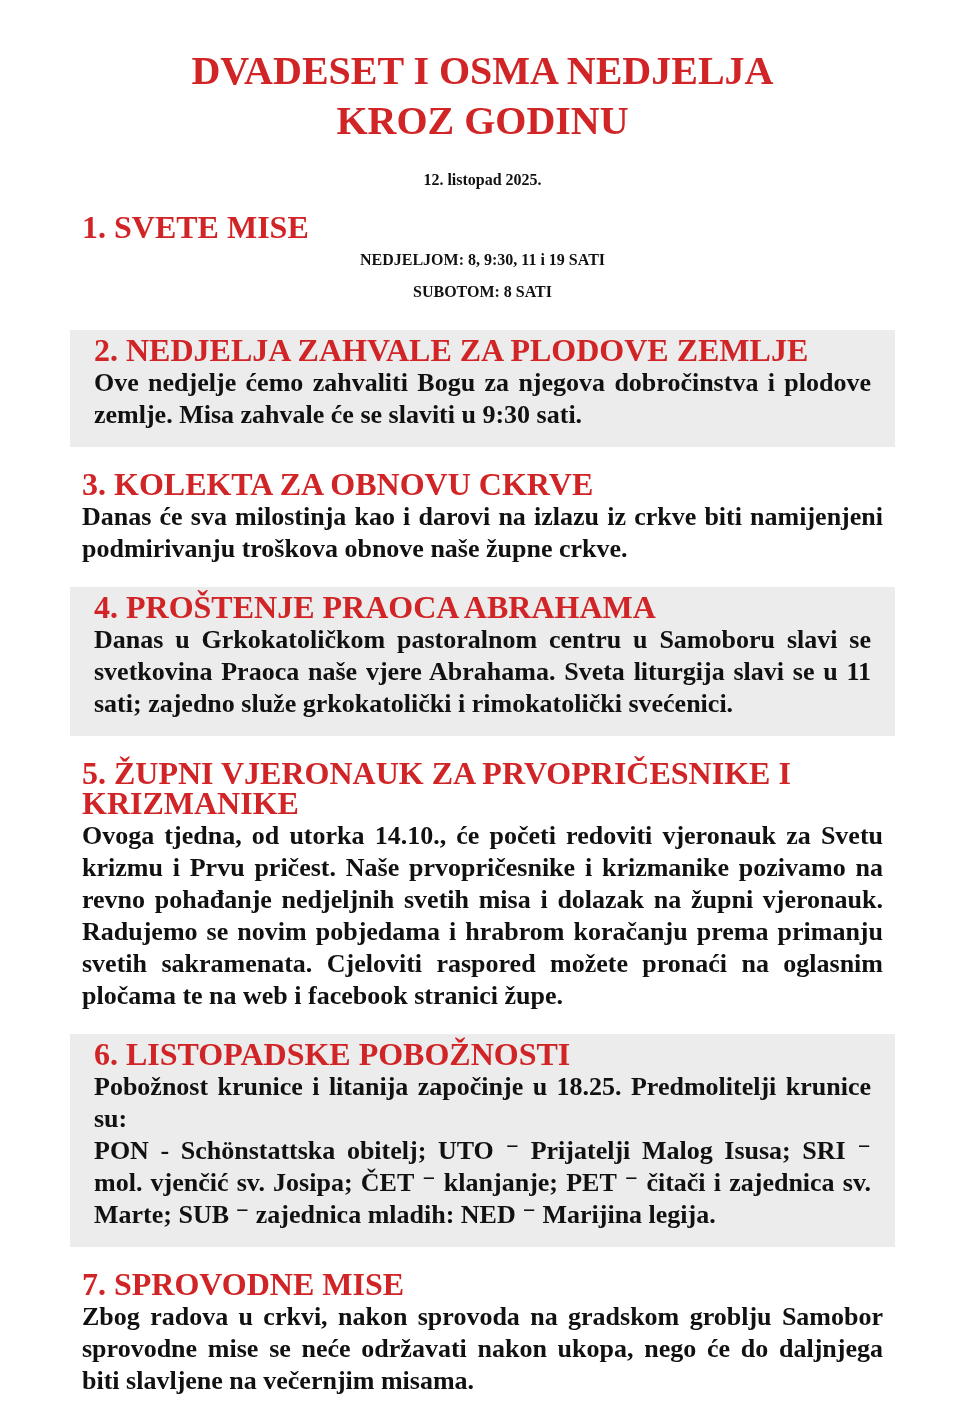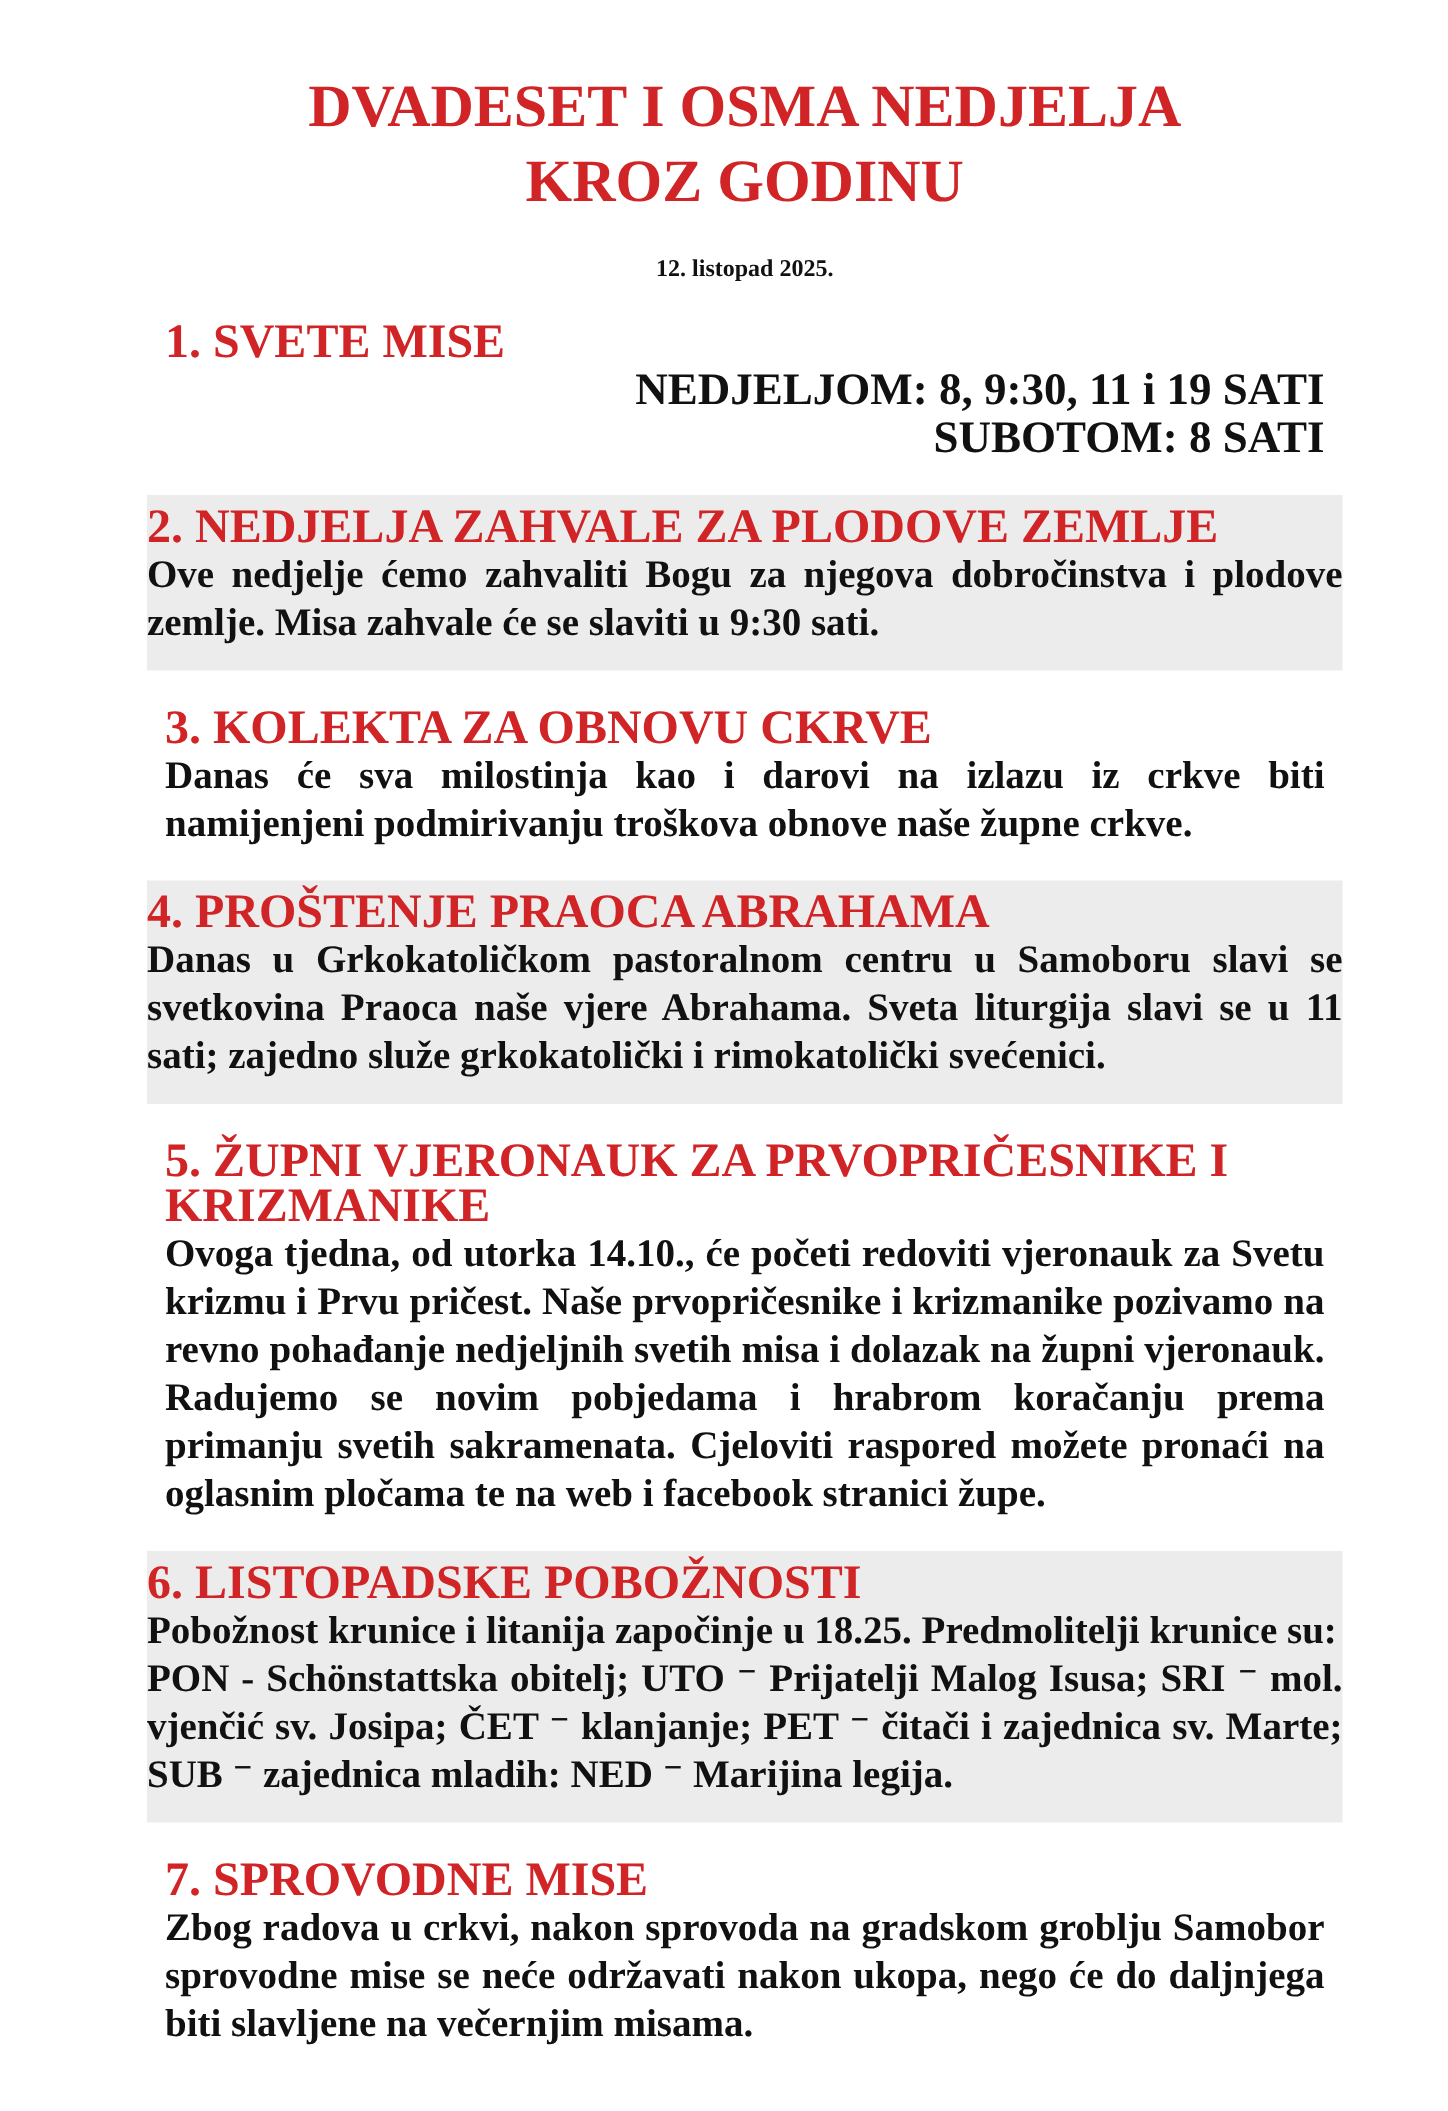--- a/index.html
+++ b/index.html
@@ -11,21 +11,21 @@
   html, body { margin: 0; padding: 0; }
   body {
     width: 965px;
     height: 1407px;
     background: #ffffff;
     overflow: hidden;
     font-family: "Liberation Serif", "DejaVu Serif", serif;
     font-weight: 700;
     color: var(--ink);
   }
-  .page { padding: 46px 82px 0; margin-left: 28px; }
+  .page { padding: 46px 82px 0; }
 
   .title {
     margin: 0;
     text-align: center;
     color: var(--accent);
     font-size: 40px;
     line-height: 1.25;
     font-weight: 700;
   }
   .date {
@@ -34,33 +34,33 @@
     font-size: 16px;
     line-height: 32px;
   }
 
   .sections { margin-top: 16px; }
 
   section.bulletin-section { margin: 0 0 22px; }
   section.bulletin-section.highlighted {
     background: var(--highlight);
     margin: 0 -12px 22px;
-    padding: 5px 0 16px;
+    padding: 5px 24px 16px;
   }
 
   h2.section-heading {
     margin: 0 0 2px;
     color: var(--accent);
     font-size: 32px;
     line-height: 30px;
     font-weight: 700;
   }
   p { margin: 0; font-size: 26px; line-height: 32px; font-weight: 700; }
   p.para { text-align: justify; }
-  p.line { text-align: right; font-size: 30px; }
+  p.line { text-align: center; font-size: 16px; }
 </style>
 </head>
 <body>
 
 <div class="page">
 
   <h1 class="title">
     <div>DVADESET I OSMA NEDJELJA</div>
     <div>KROZ GODINU</div>
   </h1>

